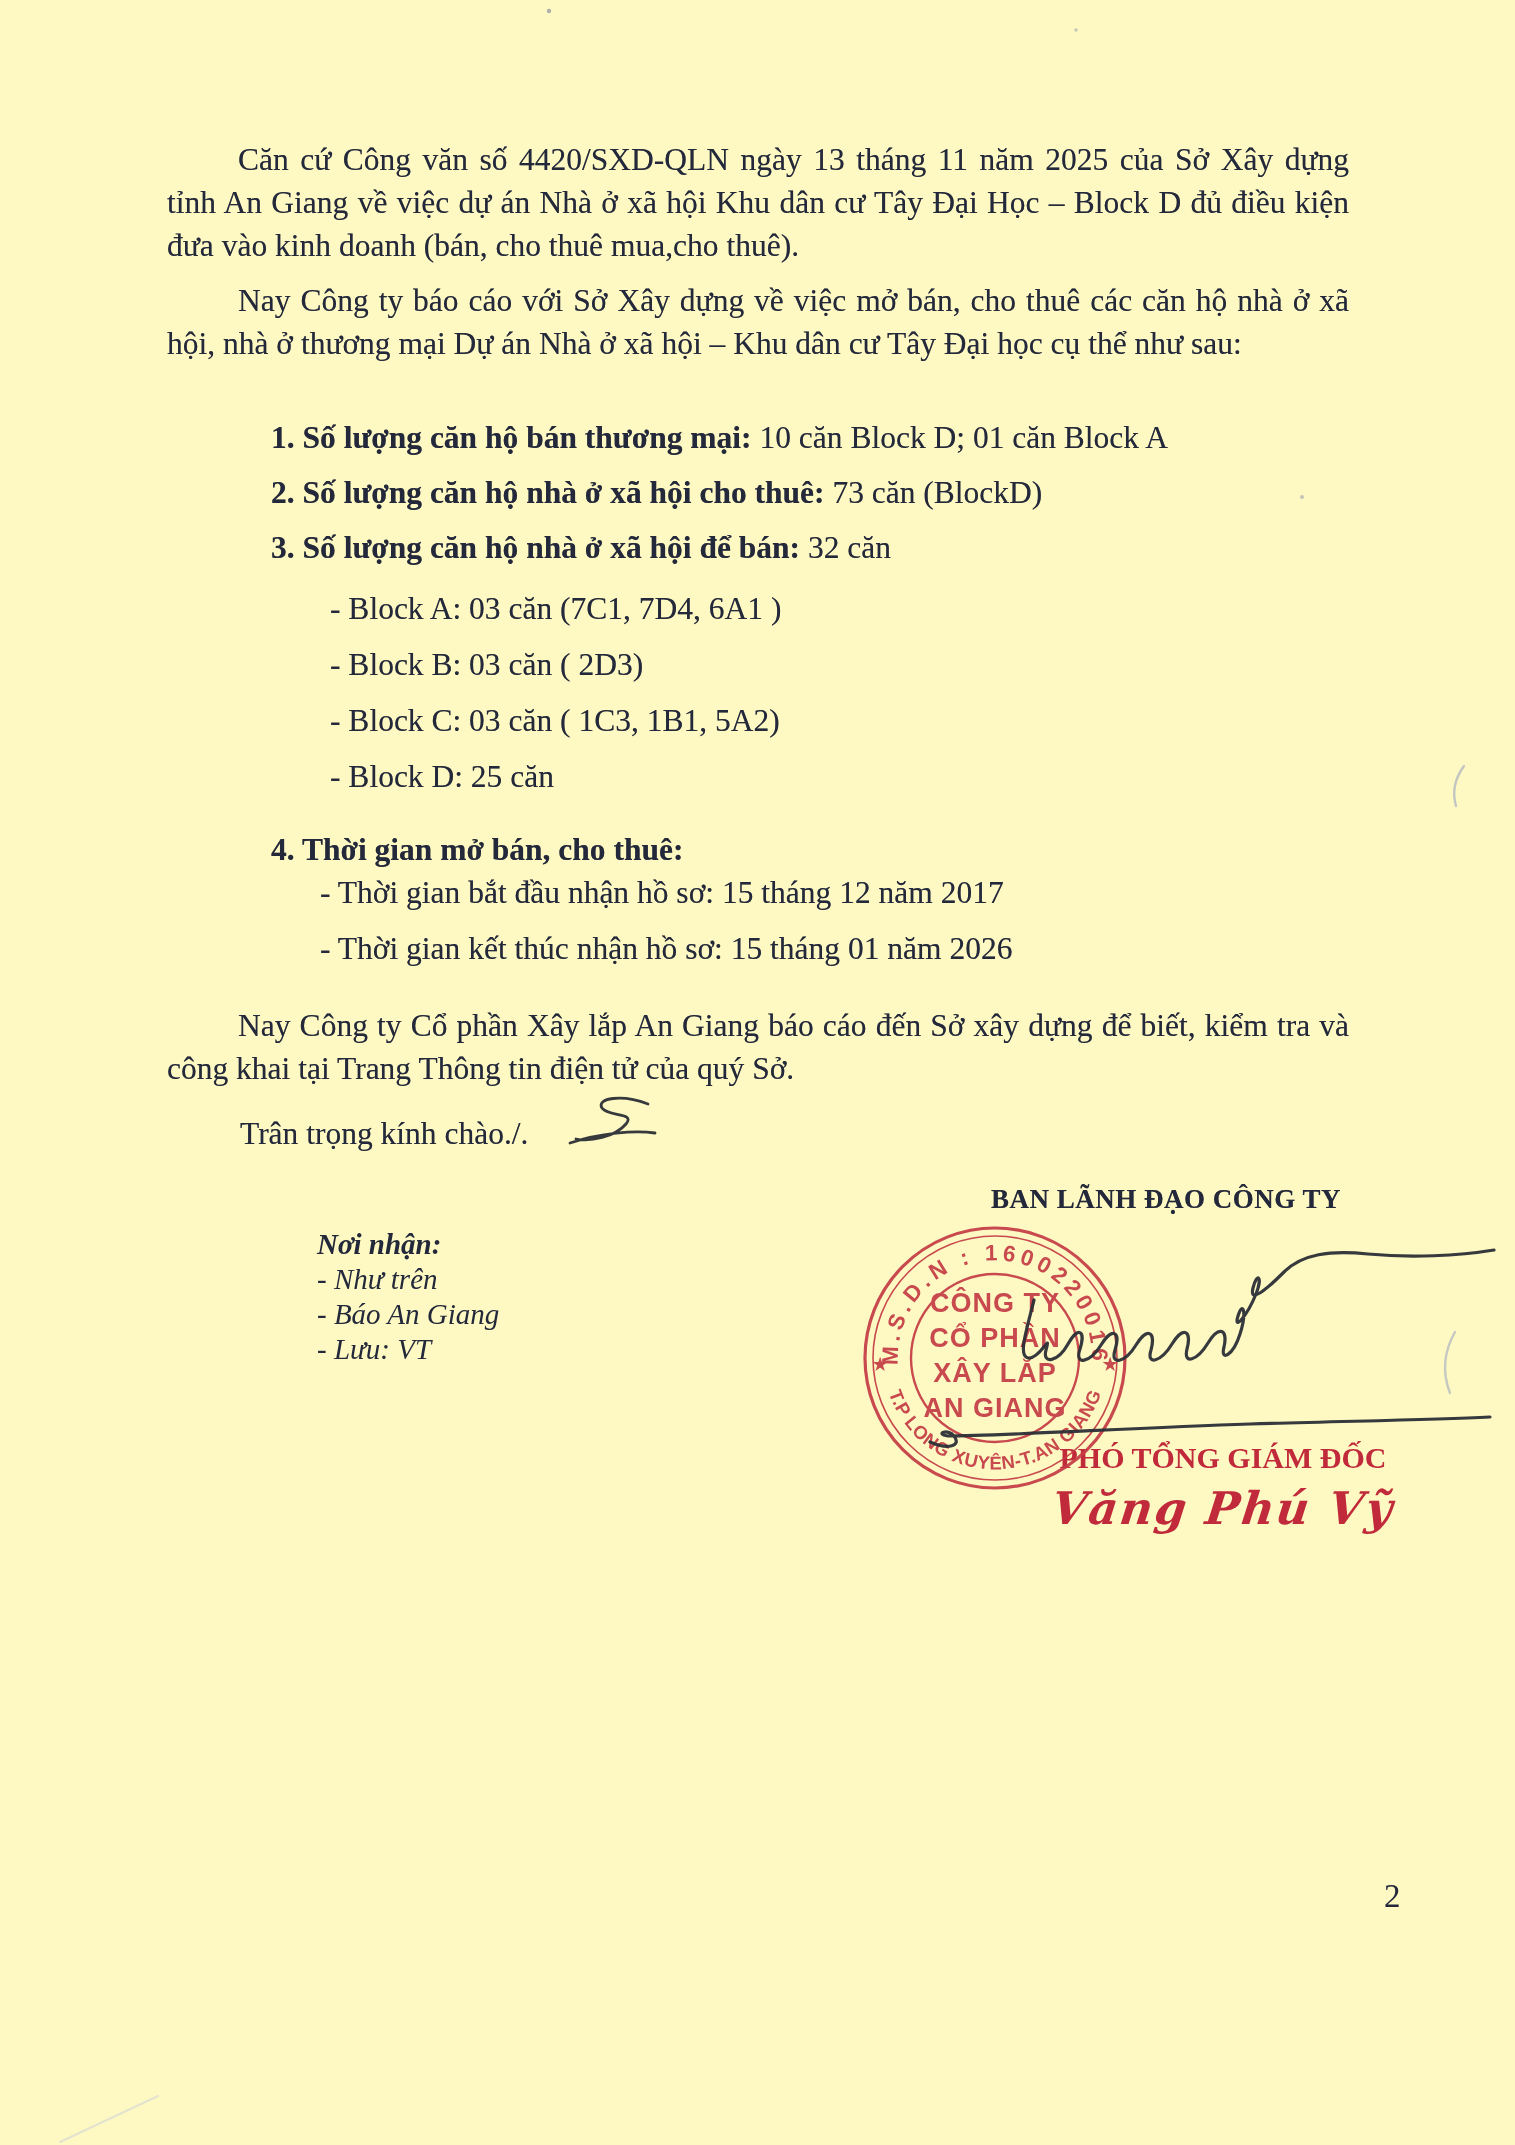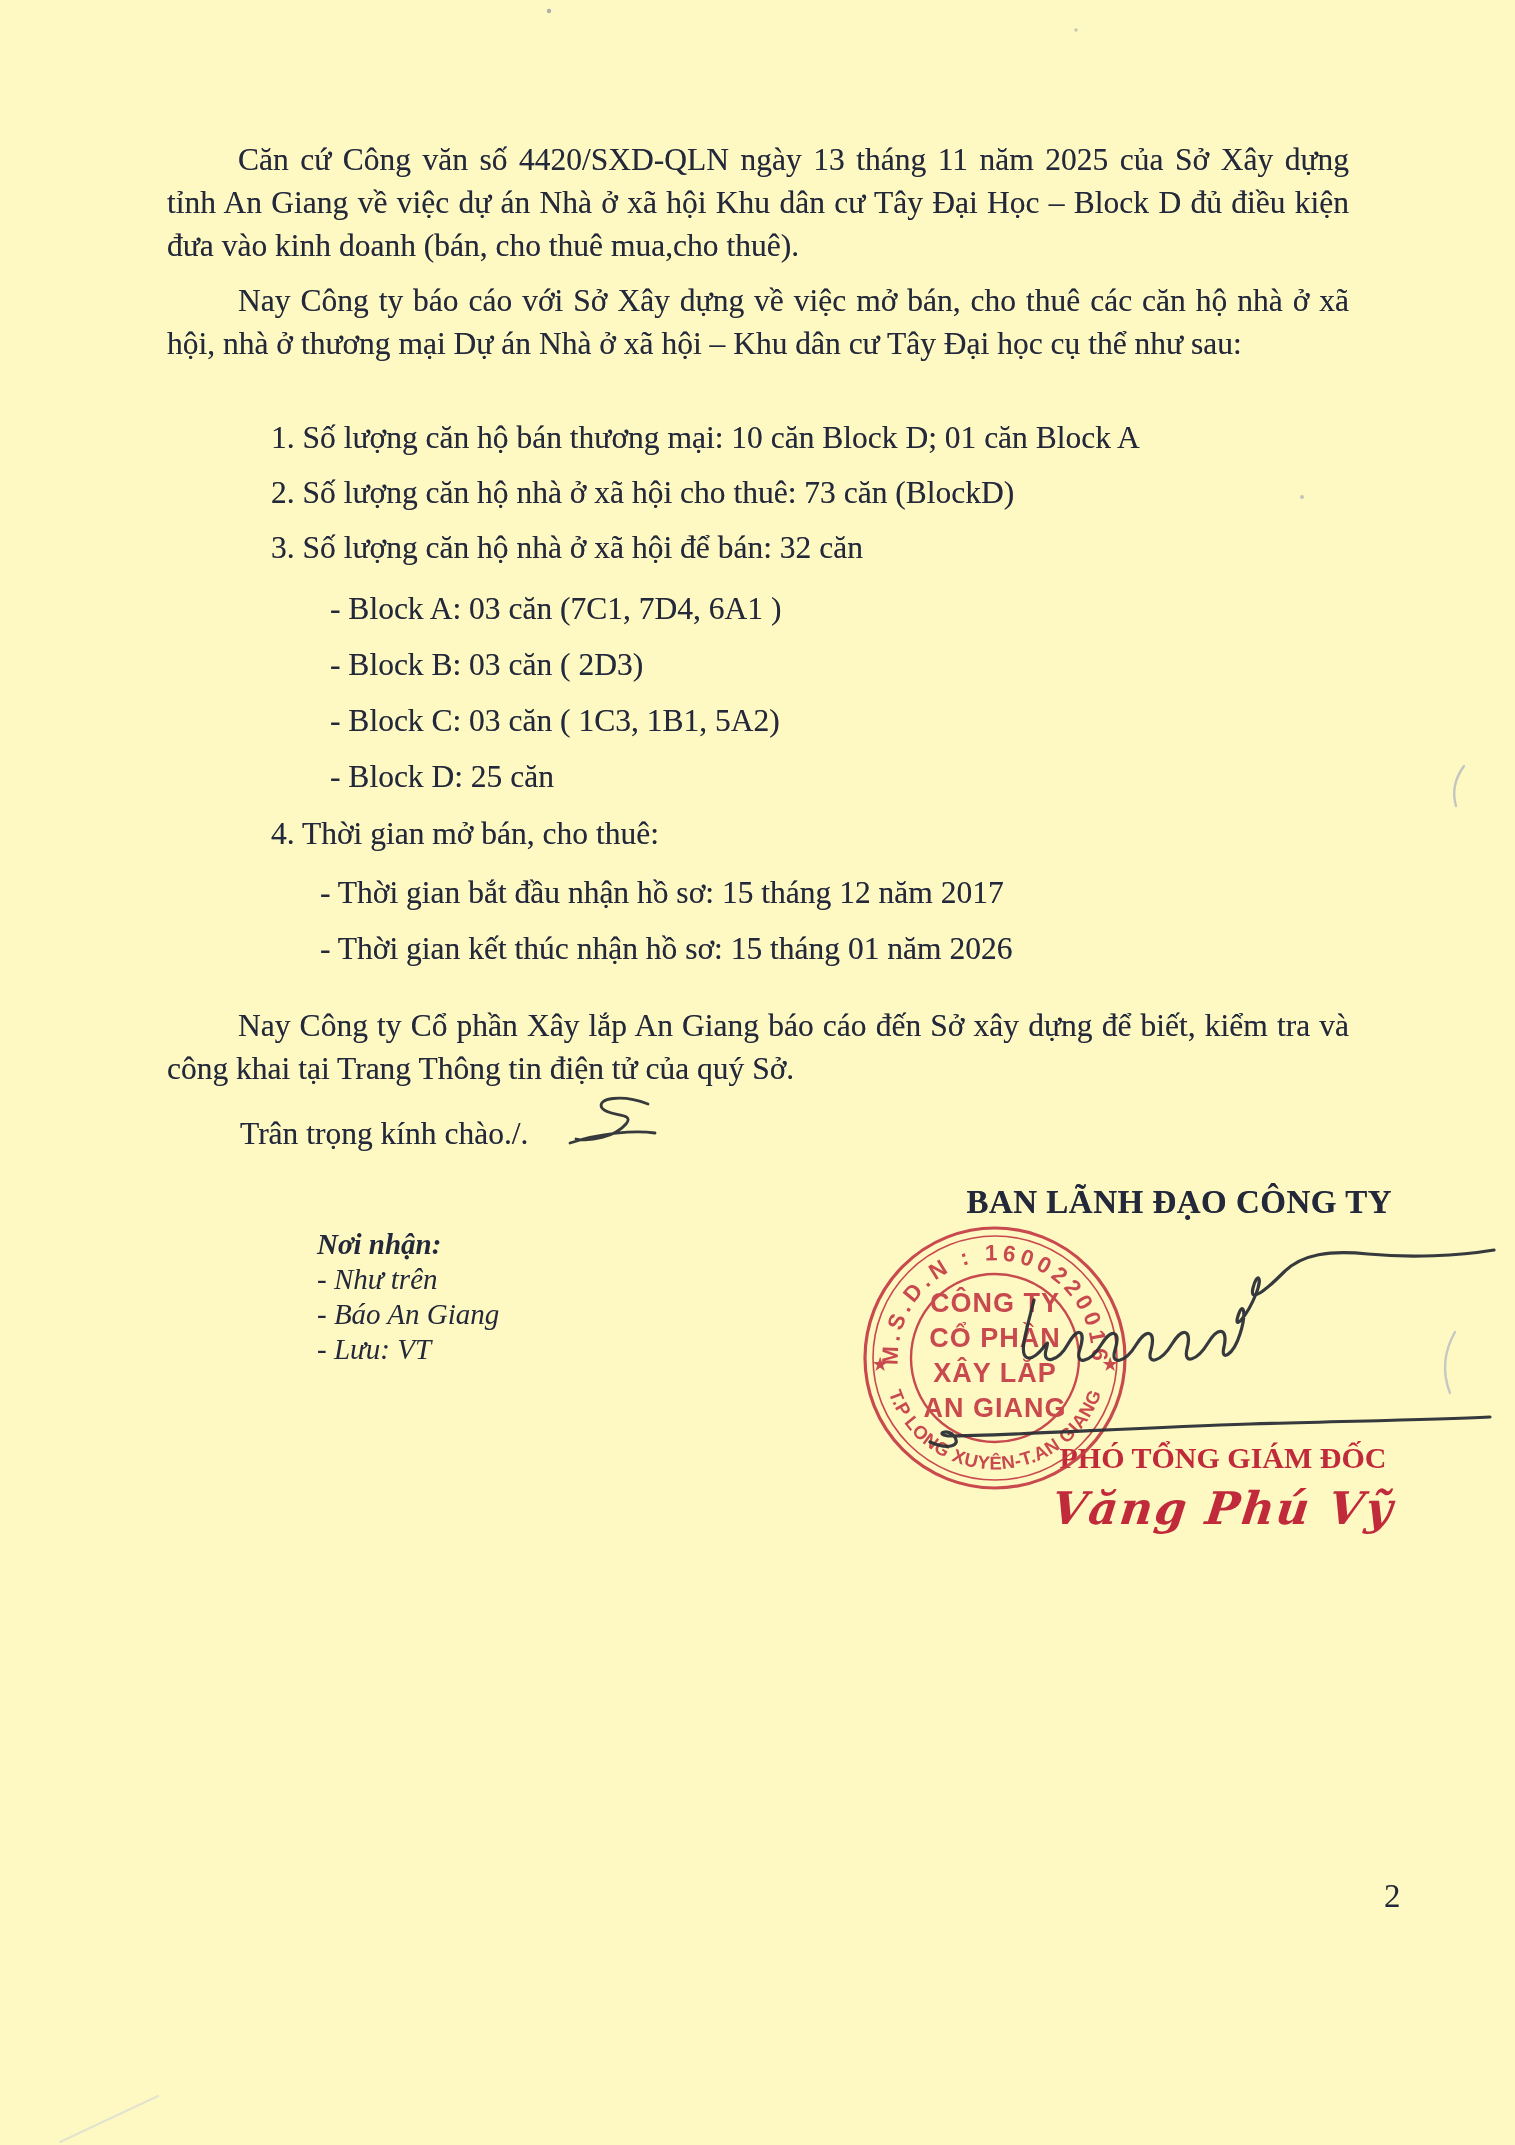--- a/index.html
+++ b/index.html
@@ -11,26 +11,26 @@
   }
   .para{
     position:absolute;left:167px;width:1182px;
     font-size:31.5px;line-height:43px;text-align:justify;text-indent:71px;
     text-shadow:0 0 .5px rgba(25,30,50,.45);
   }
   .nline{
     position:absolute;font-size:31.5px;line-height:38px;white-space:pre;
     text-shadow:0 0 .5px rgba(25,30,50,.45);
   }
-  .bold{font-weight:400;}
+  .bold{font-weight:700;margin-top:16px;}
   .recip{position:absolute;left:317px;font-size:29px;font-style:italic;white-space:pre;}
   .recip.title{font-weight:700;}
   .lead{
-    position:absolute;left:940px;top:1184px;width:452px;text-align:right;
-    font-size:33px;font-weight:700;letter-spacing:.5px;white-space:nowrap;
+    position:absolute;left:940px;top:1184px;width:452px;text-align:center;
+    font-size:27px;font-weight:700;letter-spacing:.5px;white-space:nowrap;
     text-shadow:0 0 .5px rgba(25,30,50,.5);
   }
   .stitle{
     position:absolute;left:1040px;top:1441px;width:366px;text-align:center;
     font-size:30px;font-weight:700;color:var(--signer-red,#c02a3a);white-space:nowrap;
   }
   .sname{
     position:absolute;left:1040px;top:1482px;width:366px;text-align:center;
     font-family:"DejaVu Serif",serif;font-size:45px;font-style:italic;font-weight:700;
     color:var(--signer-red,#c02a3a);letter-spacing:2px;transform:skewX(-7deg);white-space:nowrap;

